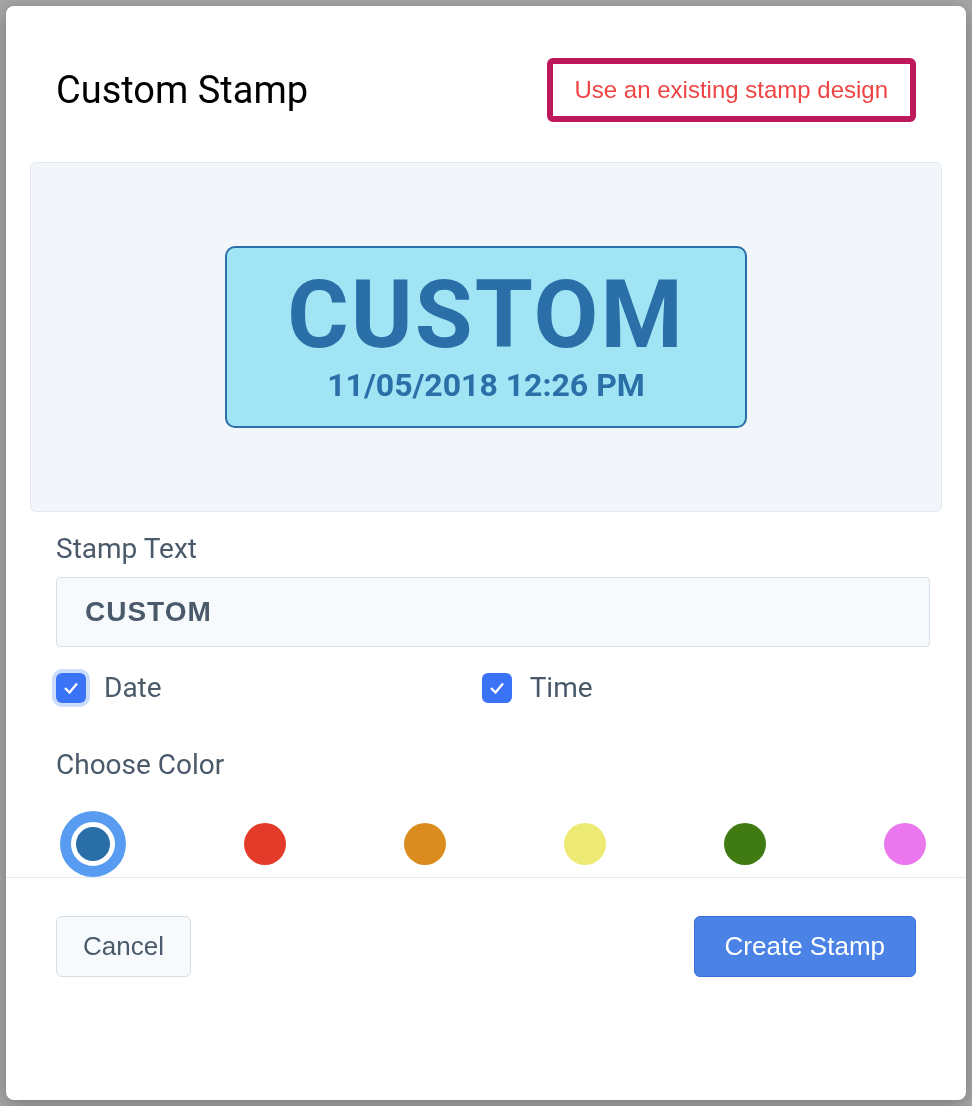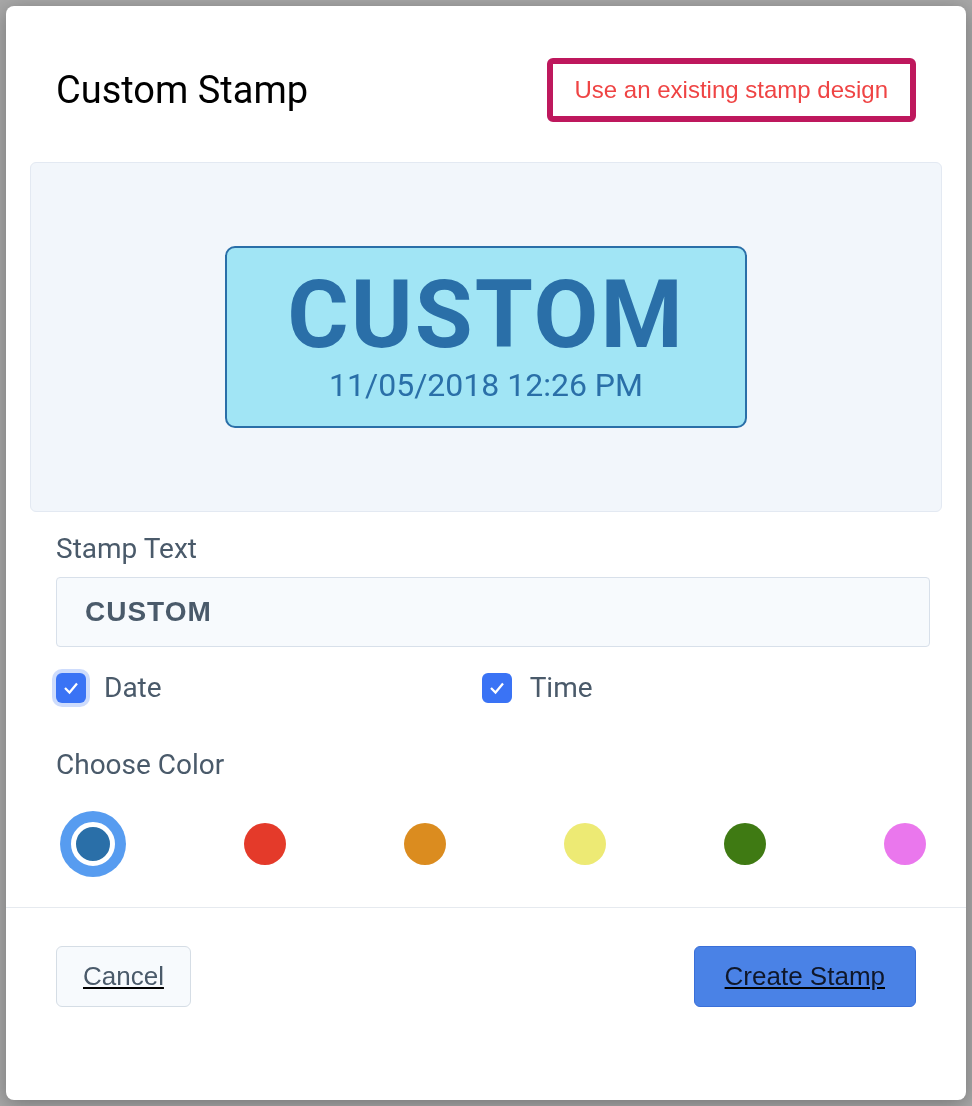--- a/index.html
+++ b/index.html
@@ -66,21 +66,21 @@
     .stamp-main-text {
       font-size: 94px;
       font-weight: 700;
       color: #2a6fa8;
       letter-spacing: 2px;
       line-height: 1.05;
     }
     .stamp-datetime {
       font-size: 32px;
       color: #2a6fa8;
-      font-weight: 400;
+      font-weight: 700;
       margin-top: 2px;
     }
     .form-section {
       padding: 20px 36px 0 50px;
     }
     .label {
       font-size: 28px;
       color: #4a5a6a;
       margin-bottom: 12px;
       display: block;
@@ -158,39 +158,37 @@
       justify-content: center;
     }
     .color-selected-inner {
       width: 44px;
       height: 44px;
       border-radius: 50%;
       border: 5px solid #ffffff;
     }
     .footer {
       border-top: 1px solid #e6eaef;
-      margin-top: 30px;
       padding: 38px 50px 46px 50px;
       display: flex;
       justify-content: space-between;
-      text-decoration: underline;
     }
     .cancel-btn {
       border: 1px solid #d5dde5;
       background: #f7fafd;
       color: #4a5a6a;
       font-size: 26px;
       padding: 14px 26px;
       border-radius: 6px;
       cursor: pointer;
     }
     .create-btn {
       border: 1px solid #3a6fd8;
       background: #4a82e6;
-      color: #0f172a;
+      color: #ffffff;
       font-size: 26px;
       padding: 14px 30px;
       border-radius: 6px;
       cursor: pointer;
     }
   </style>
 </head>
 <body>
 
 <div class="modal">

